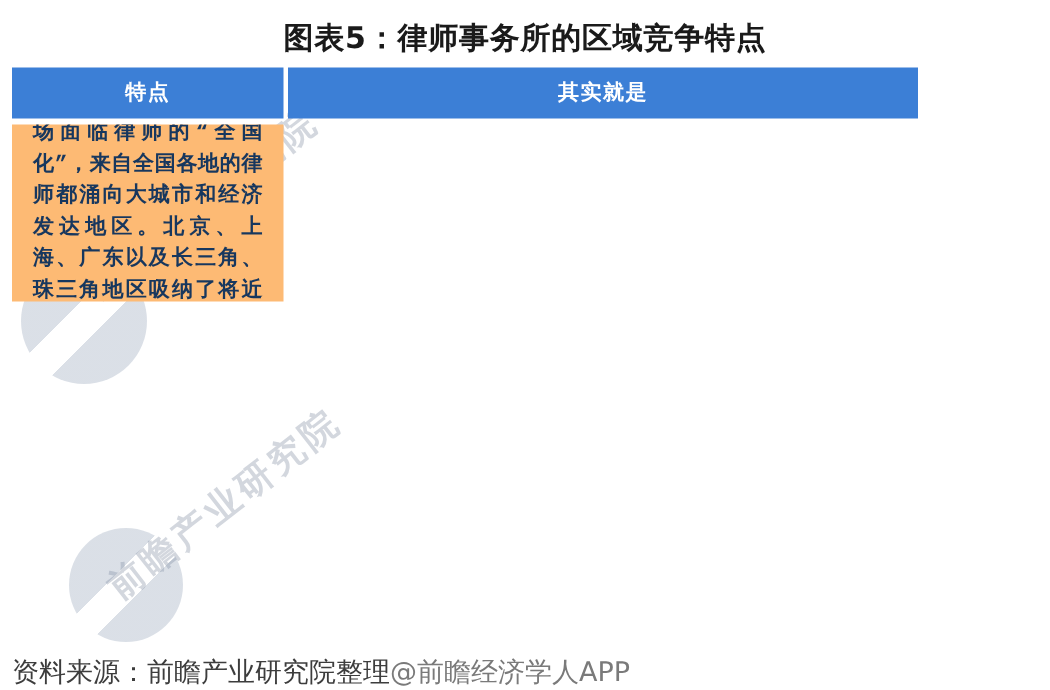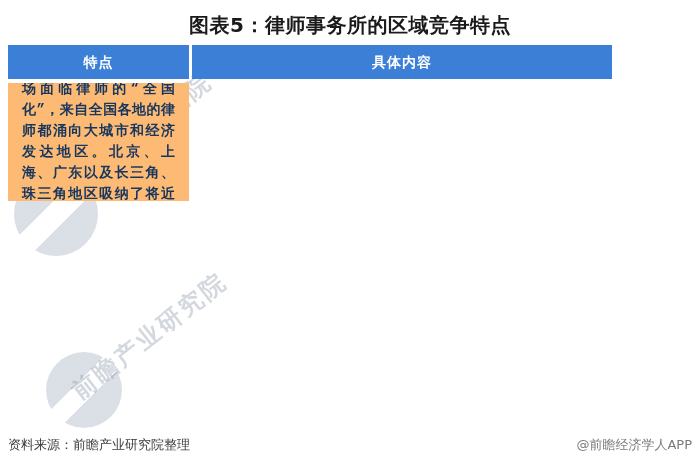--- a/index.html
+++ b/index.html
@@ -58,23 +58,22 @@
   }
   .r1 { background: #aecaec; }
   .r2 { background: #fdba74; font-family: Liberation Mono, monospace; }
   .r3 { background: #a8c7eb; }
   .footer {
     position: absolute;
     left: 8px;
     right: 8px;
     top: 436px;
     display: flex;
-    justify-content: space-between;
     align-items: baseline;
-    font-size: 13px;
+    font-size: 18px;
     z-index: 3;
   }
   .src { color: #3d3d3d; }
   .credit { color: #7a7a7a; }
   
   .wm {
     position: absolute;
     transform: rotate(-38deg);
     font-weight: bold;
     white-space: nowrap;
@@ -109,21 +108,21 @@
   <span class="logo logo-gray over" style="left: 14px;  top: 172px; width: 84px; height: 84px;"></span>
   <span class="logo logo-white over" style="left: 420px; top: 282px; width: 84px; height: 84px;"></span>
   <span class="logo logo-white over" style="left: 598px; top: 350px; width: 88px; height: 88px;"></span>
   <span class="logo logo-gray over" style="left: 46px;  top: 352px; width: 76px; height: 76px;"></span>
 
   <div class="title">图表5：律师事务所的区域竞争特点</div>
 
   <div class="tbl">
 
     <div class="cell hd">特点</div>
-    <div class="cell hd">具体内容</div>
+    <div class="cell hd">其实就是</div>
 
 
     <div class="cell det r2">从区域市场来看，经济发达地区的区域市场正面临竞争趋向全国化，一方面表现在高端业务的竞争的“全国化”，其实就是“北京化”；另一方面在传统业务竞争市场面临律师的“全国化”，来自全国各地的律师都涌向大城市和经济发达地区。北京、上海、广东以及长三角、珠三角地区吸纳了将近全国律师人数的一半。而地处中西部地区的甘肃省全省只有一千多名律师，年收费在五千六百万左右，陕西省将近四千名律师，年收费不到一个亿。</div>
 
 
   </div>
 
   <div class="footer">
     <span class="src">资料来源：前瞻产业研究院整理</span>
     <span class="credit">@前瞻经济学人APP</span>

